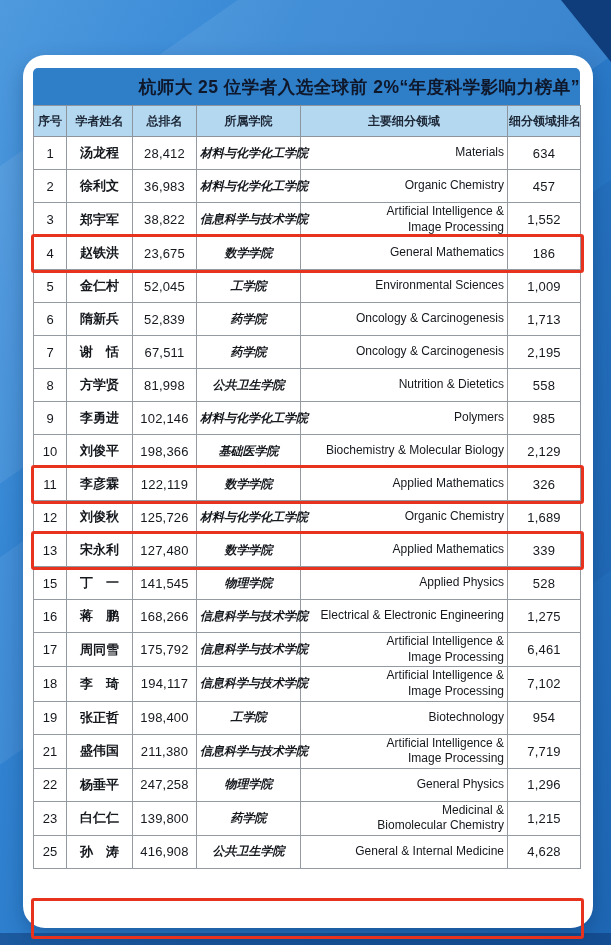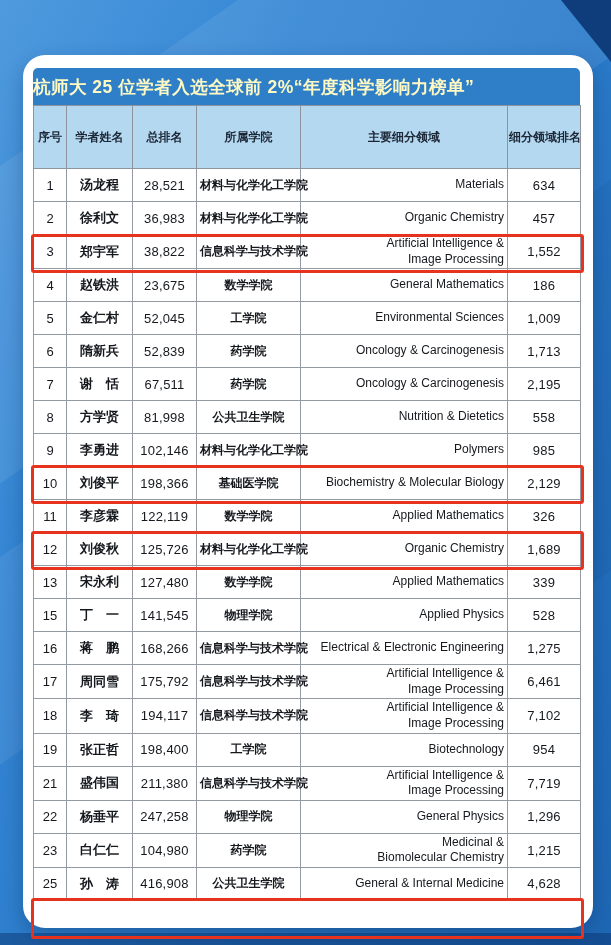--- a/index.html
+++ b/index.html
@@ -22,37 +22,37 @@
   .bottom-band { position:absolute; bottom:0; left:0; width:100%; height:12px; background:rgba(9,47,104,0.45); }
 
   .card {
     position:absolute; left:23px; top:55px; width:570px; height:873px;
     background:#ffffff; border-radius:22px; box-sizing:border-box;
     padding:13px 13px 15px 10px;
     box-shadow:0 8px 20px rgba(8,35,80,0.30);
   }
   .title-bar {
     height:37px; background:#2e7ec8; border-radius:5px 5px 0 0;
-    display:flex; align-items:center; justify-content:flex-start;
-    color:#fef9c3; font-weight:bold; font-size:17.5px; letter-spacing:0.5px;
+    display:flex; align-items:center; justify-content:flex-end;
+    color:#0f172a; font-weight:bold; font-size:17.5px; letter-spacing:0.5px;
   }
   .table-wrap { position:relative; }
   table { width:100%; border-collapse:collapse; table-layout:fixed; }
   th {
     background:#b5d8f1; border:1px solid #8d949c;
     font-size:12px; font-weight:bold; color:#1c2736;
-    height:26px; padding:18px 1px; text-align:center; white-space:nowrap;
+    height:26px; padding:2px 1px; text-align:center; white-space:nowrap;
   }
   td {
     border:1px solid #949aa2; text-align:center; vertical-align:middle;
     font-size:13px; color:#15181d; height:30px; padding:1px 3px;
     background:#ffffff;
   }
   td.c-name    { font-weight:bold; white-space:nowrap; }
-  td.c-college { font-weight:bold; font-size:12px; white-space:nowrap; }
+  td.c-college { font-weight:bold; font-size:12px; white-space:nowrap;font-style:italic; }
   td.c-field   { font-size:12px; line-height:1.3; white-space:pre-line;text-align:right; }
   td.c-rank, td.c-frank { letter-spacing:0.2px; }
   .red-frame {
     position:absolute; border:3px solid #e7331e; border-radius:3px;
     box-sizing:border-box; pointer-events:none; z-index:5;
   }
 </style>
 </head>
 <body>
 
@@ -84,21 +84,21 @@
             <th>总排名</th>
             <th>所属学院</th>
             <th>主要细分领域</th>
             <th>细分领域排名</th>
           </tr>
         </thead>
         <tbody id="tbody">
             <tr>
     <td class="c-no">1</td>
     <td class="c-name">汤龙程</td>
-    <td class="c-rank">28,521</td>
+    <td class="c-rank">28,412</td>
     <td class="c-college">材料与化学化工学院</td>
     <td class="c-field">Materials</td>
     <td class="c-frank">634</td>
   </tr>
             <tr>
     <td class="c-no">2</td>
     <td class="c-name">徐利文</td>
     <td class="c-rank">36,983</td>
     <td class="c-college">材料与化学化工学院</td>
     <td class="c-field">Organic Chemistry</td>
@@ -248,21 +248,21 @@
     <td class="c-no">22</td>
     <td class="c-name">杨垂平</td>
     <td class="c-rank">247,258</td>
     <td class="c-college">物理学院</td>
     <td class="c-field">General Physics</td>
     <td class="c-frank">1,296</td>
   </tr>
             <tr>
     <td class="c-no">23</td>
     <td class="c-name">白仁仁</td>
-    <td class="c-rank">104,980</td>
+    <td class="c-rank">139,800</td>
     <td class="c-college">药学院</td>
     <td class="c-field">Medicinal &amp;
 Biomolecular Chemistry</td>
     <td class="c-frank">1,215</td>
   </tr>
             <tr>
     <td class="c-no">25</td>
     <td class="c-name">孙　涛</td>
     <td class="c-rank">416,908</td>
     <td class="c-college">公共卫生学院</td>

